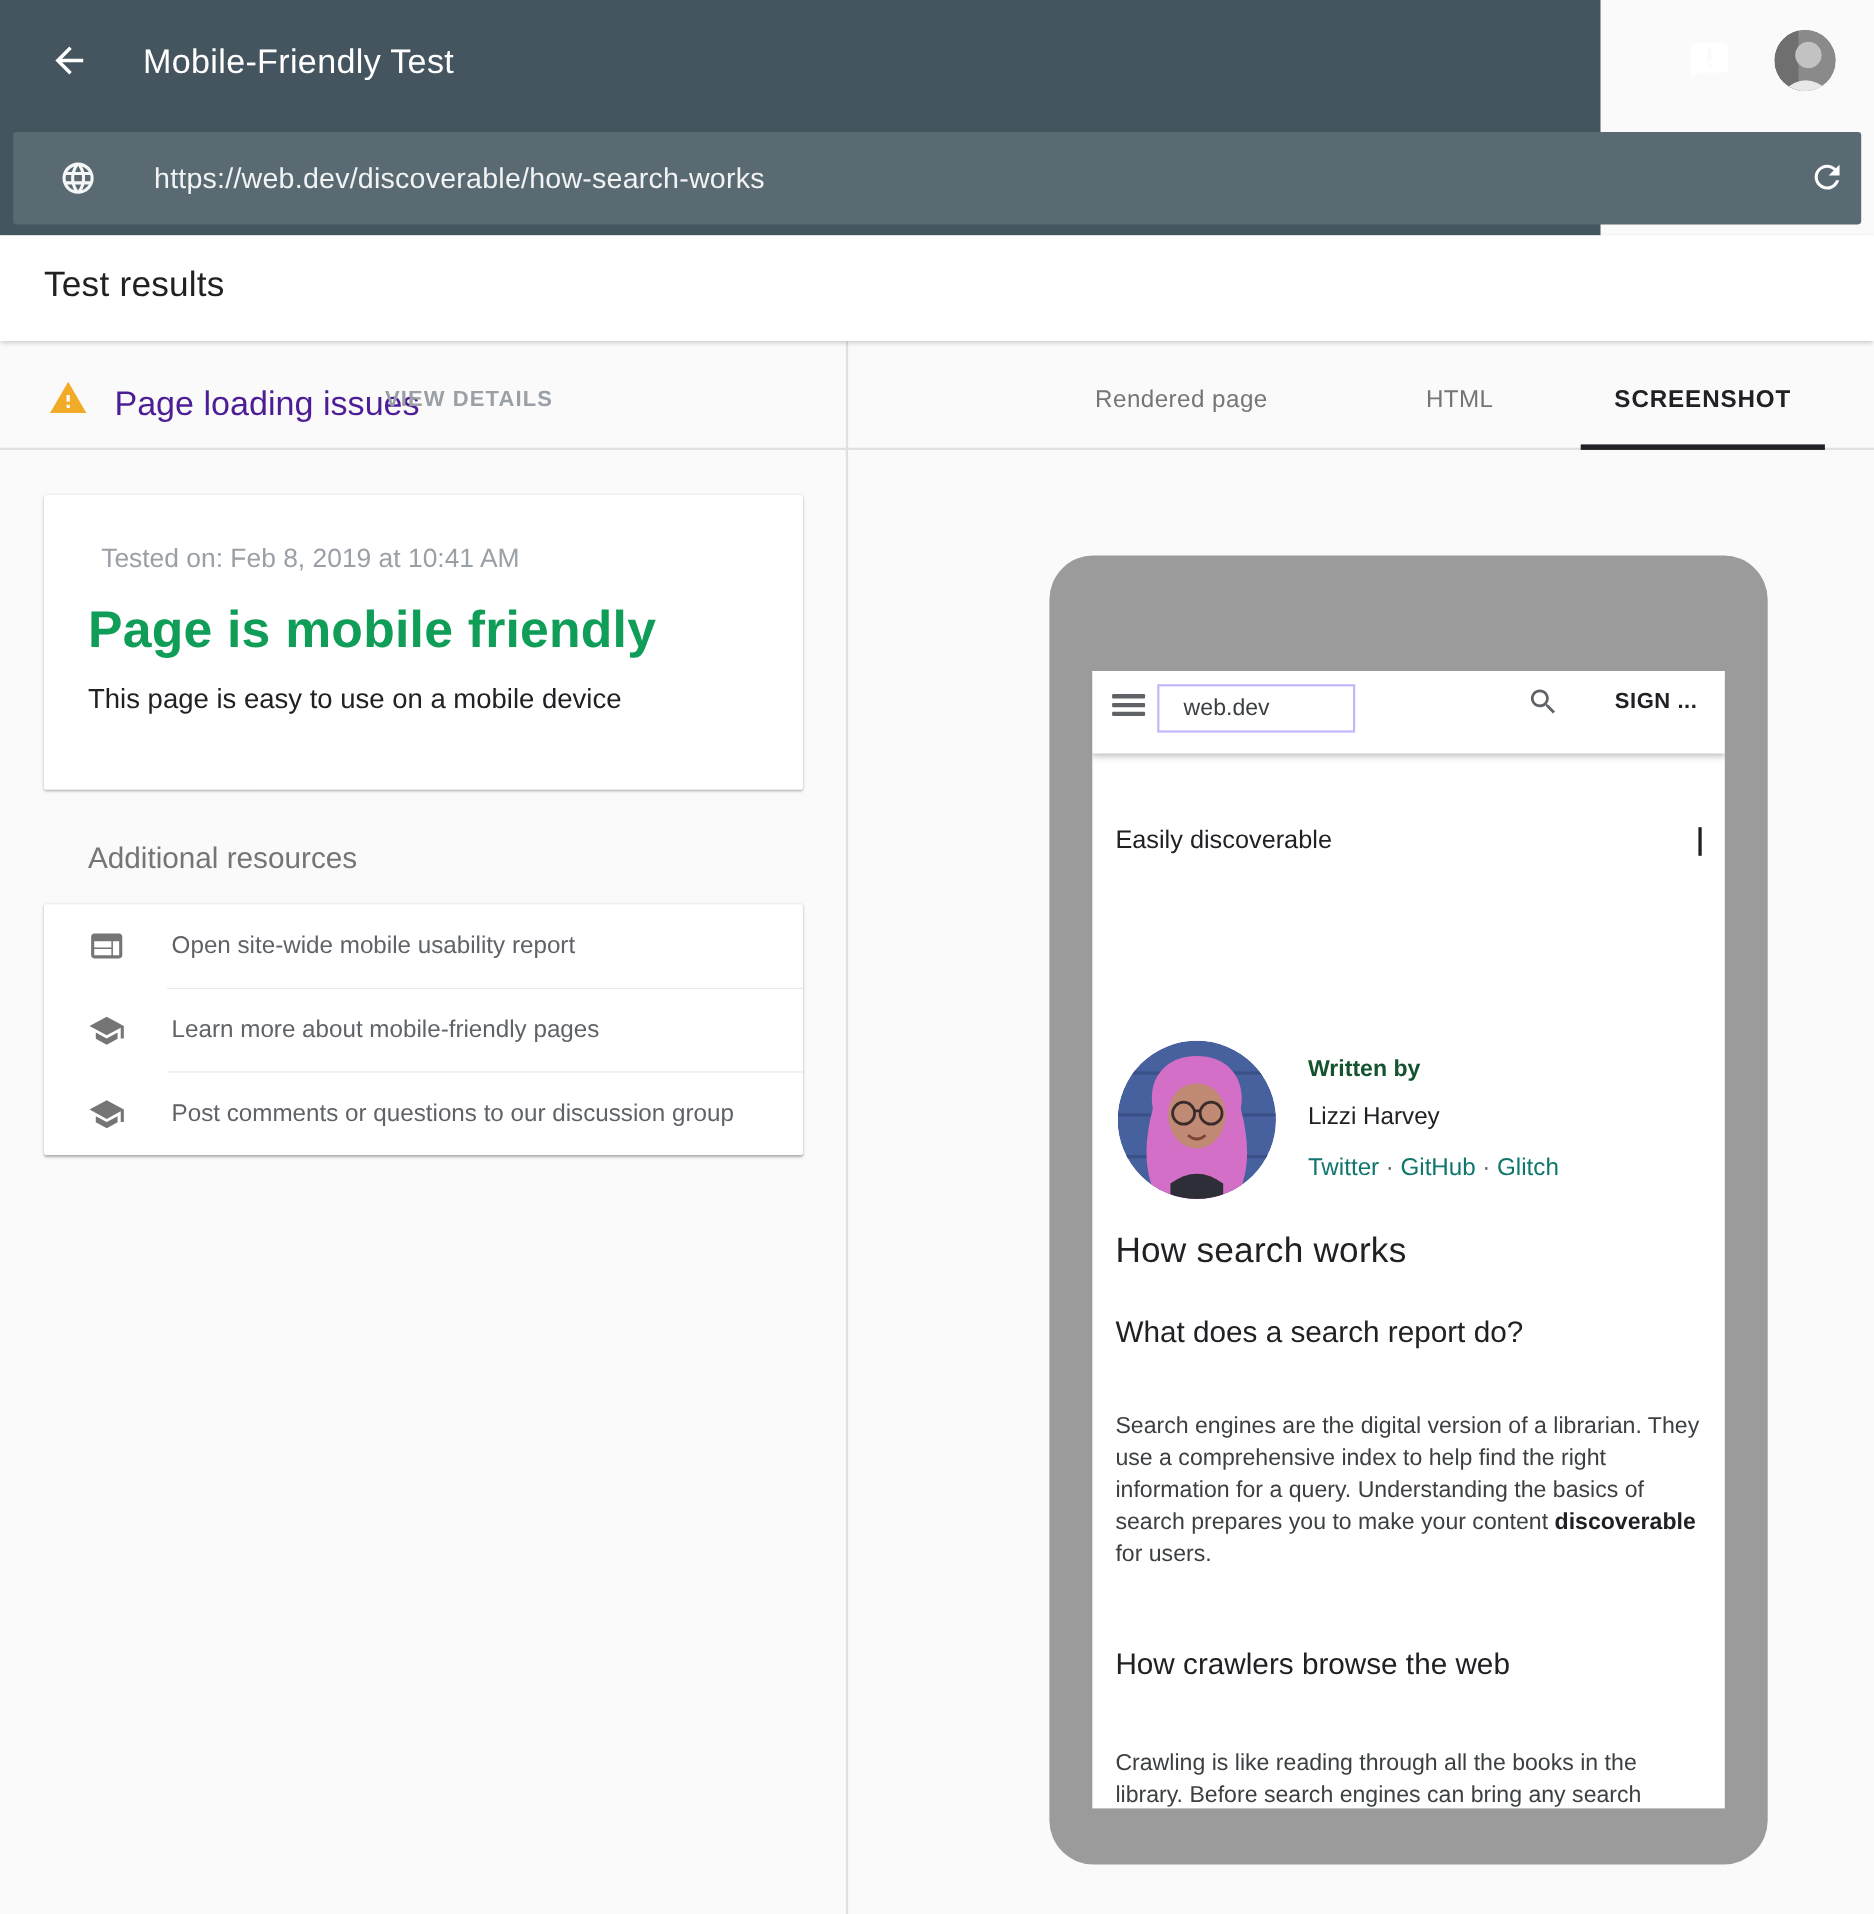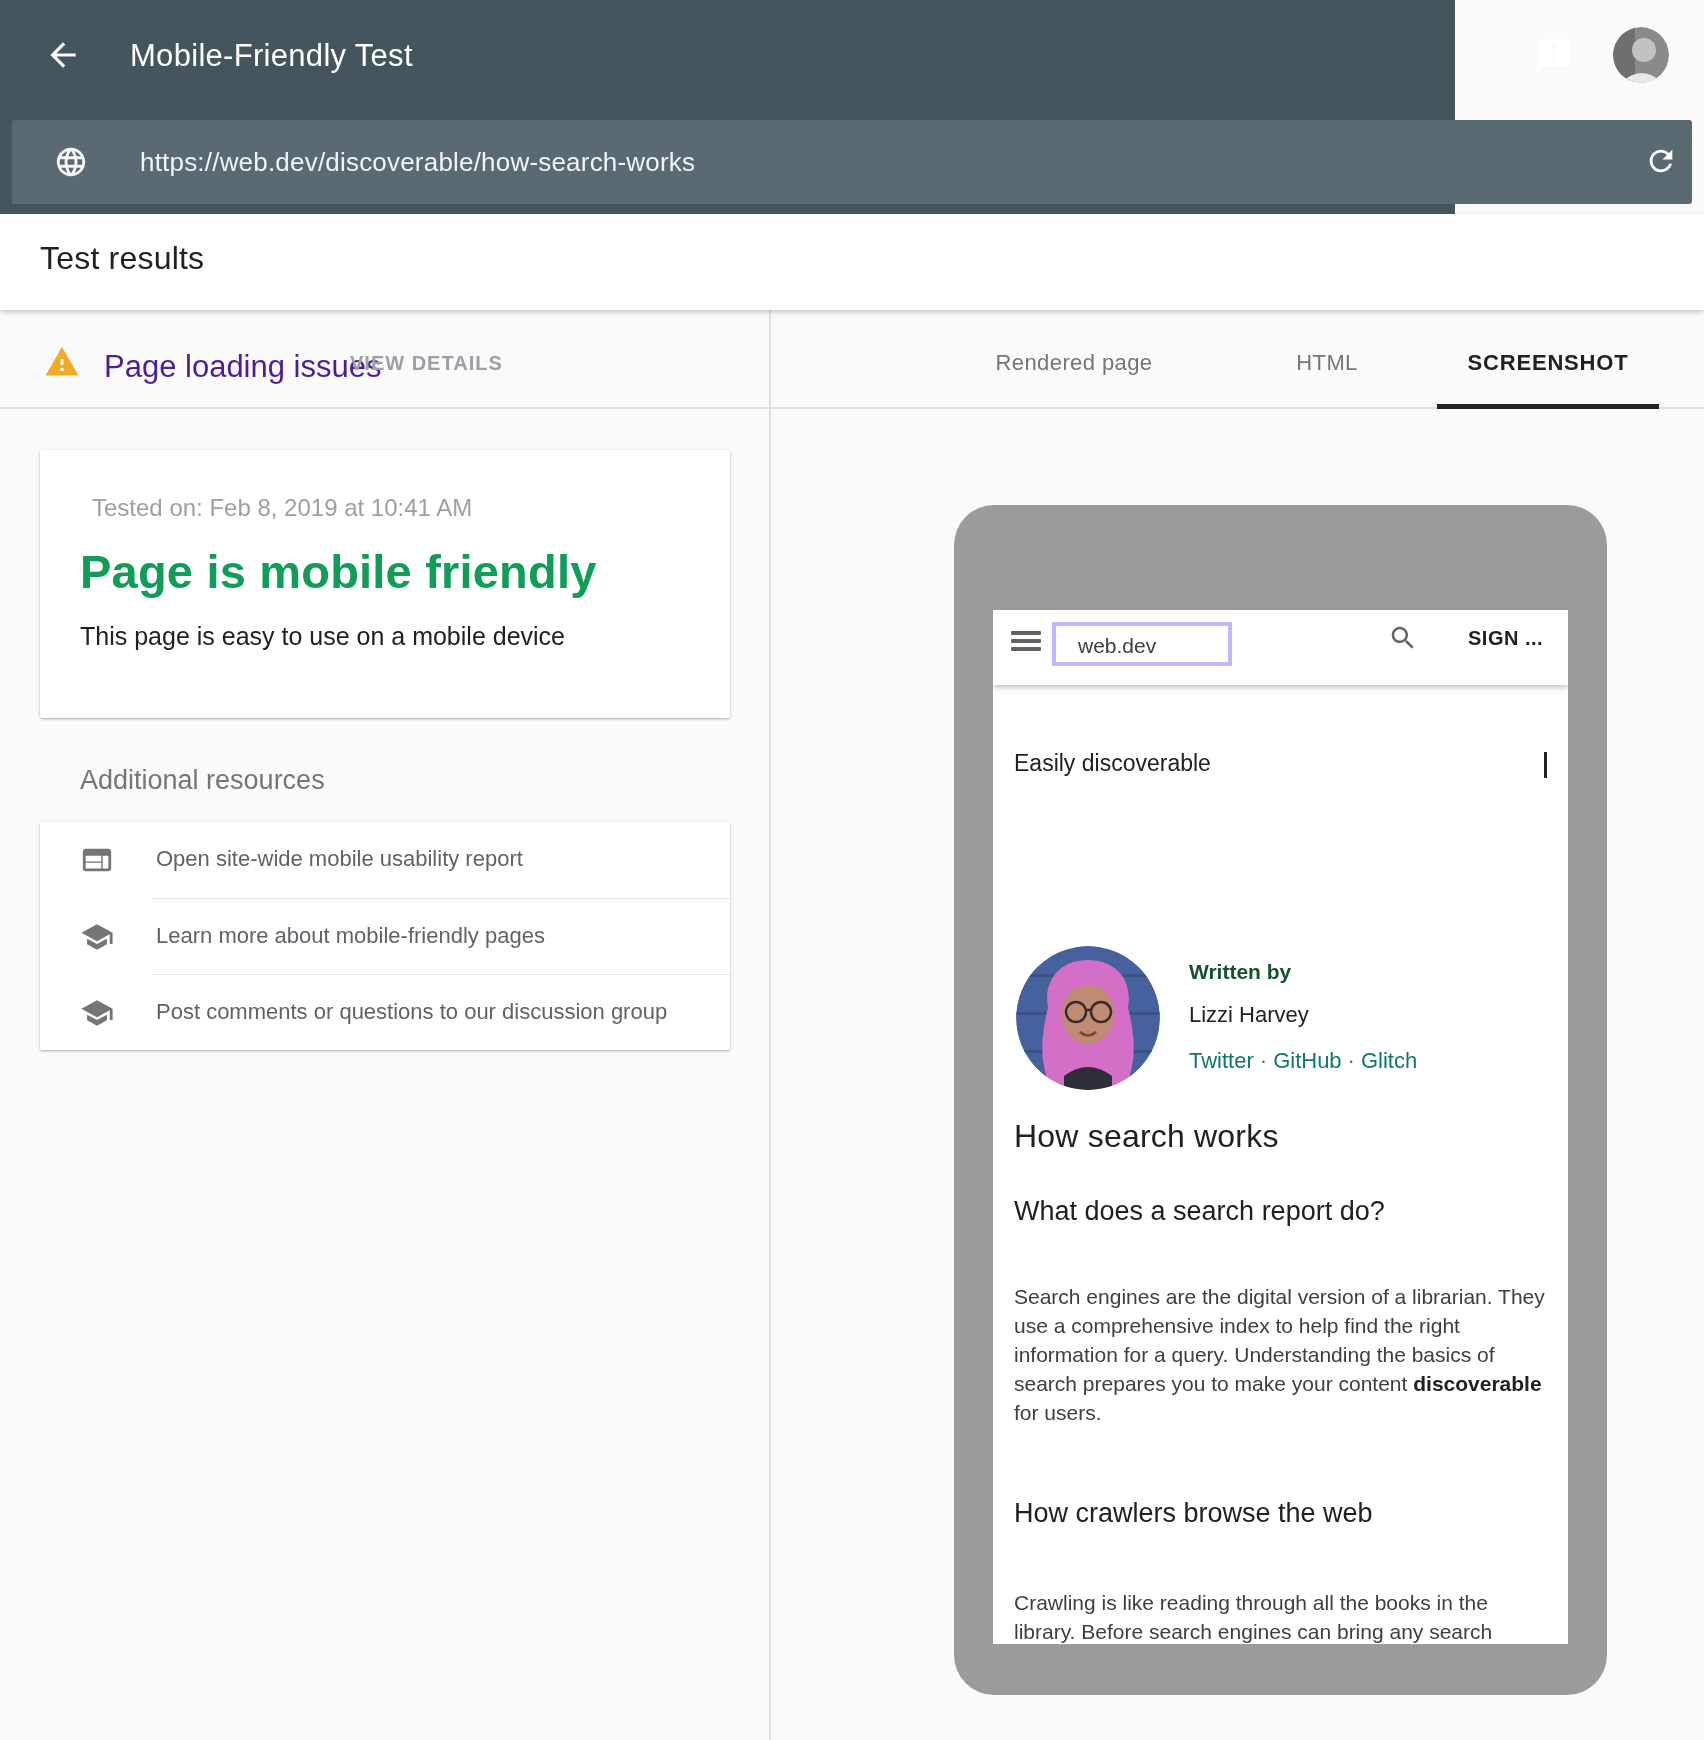--- a/index.html
+++ b/index.html
@@ -46,21 +46,21 @@
   .res-row { position:absolute; left:0; width:690px; height:76px; cursor:pointer; }
   .res-row .res-icon { position:absolute; left:40px; top:21px; width:34px; height:34px; }
   .res-row .res-label { position:absolute; left:116px; top:24px; font-size:22px; color:#5f6368; }
   .res-div { position:absolute; left:112px; width:578px; height:1px; background:#e6e6e6; }
   
   .phone { position:absolute; left:954px; top:505px; width:653px; height:1190px; background:#9b9b9b; border-radius:40px; }
   .screen { position:absolute; left:39px; top:105px; width:575px; height:1034px; background:#ffffff; overflow:hidden; }
   .ph-header { position:absolute; left:0; top:0; width:575px; height:75px; background:#ffffff; box-shadow:0 2px 6px rgba(0,0,0,.28); z-index:2; }
   .hamburger { position:absolute; left:18px; top:21px; width:30px; height:26px; }
   .hamburger i { display:block; width:30px; height:4px; background:#5f6368; border-radius:1px; margin-bottom:4px; }
-  .logo-box { position:absolute; left:59px; top:12px; width:180px; height:44px; border:4px solid #c4b5fd; background:#fff; }
+  .logo-box { position:absolute; left:59px; top:12px; width:180px; height:44px; border:2px solid #c4b5fd; background:#fff; }
   .logo-box span { position:absolute; left:22px; top:8px; font-size:21px; color:#3c4043; }
   .ph-search { position:absolute; left:395px; top:13px; width:30px; height:30px; }
   .ph-signin { position:absolute; left:475px; top:17px; font-size:20px; font-weight:600; color:#202124; letter-spacing:.5px; white-space:nowrap; }
   .breadcrumb { position:absolute; left:21px; top:140px; font-size:23px; color:#202124; }
   .trail-bar { position:absolute; left:551px; top:142px; width:3px; height:26px; background:#202124; }
   .ph-avatar { position:absolute; left:23px; top:336px; width:144px; height:144px; border-radius:50%; overflow:hidden; }
   .written-by { position:absolute; left:196px; top:350px; font-size:21px; font-weight:700; color:#14532d; }
   .author-name { position:absolute; left:196px; top:392px; font-size:22px; color:#202124; }
   .author-links { position:absolute; left:196px; top:438px; font-size:22px; }
   .author-links .lnk { color:#0f766e; cursor:default; }

